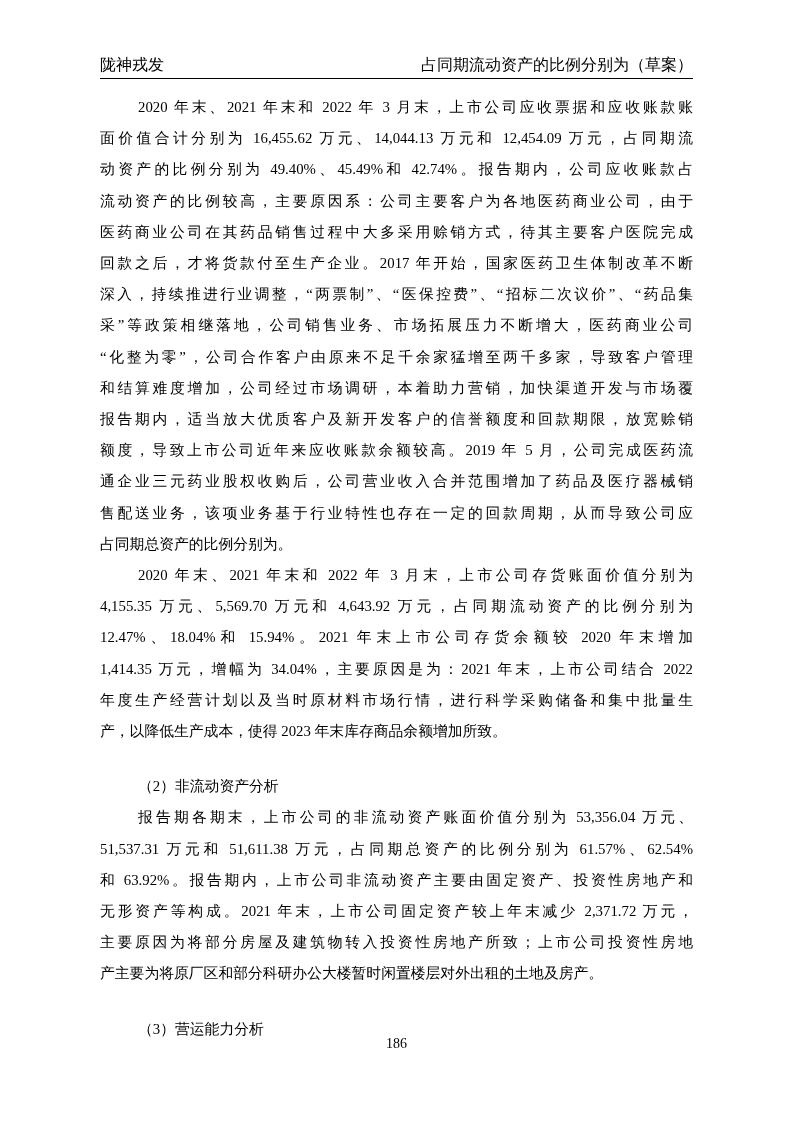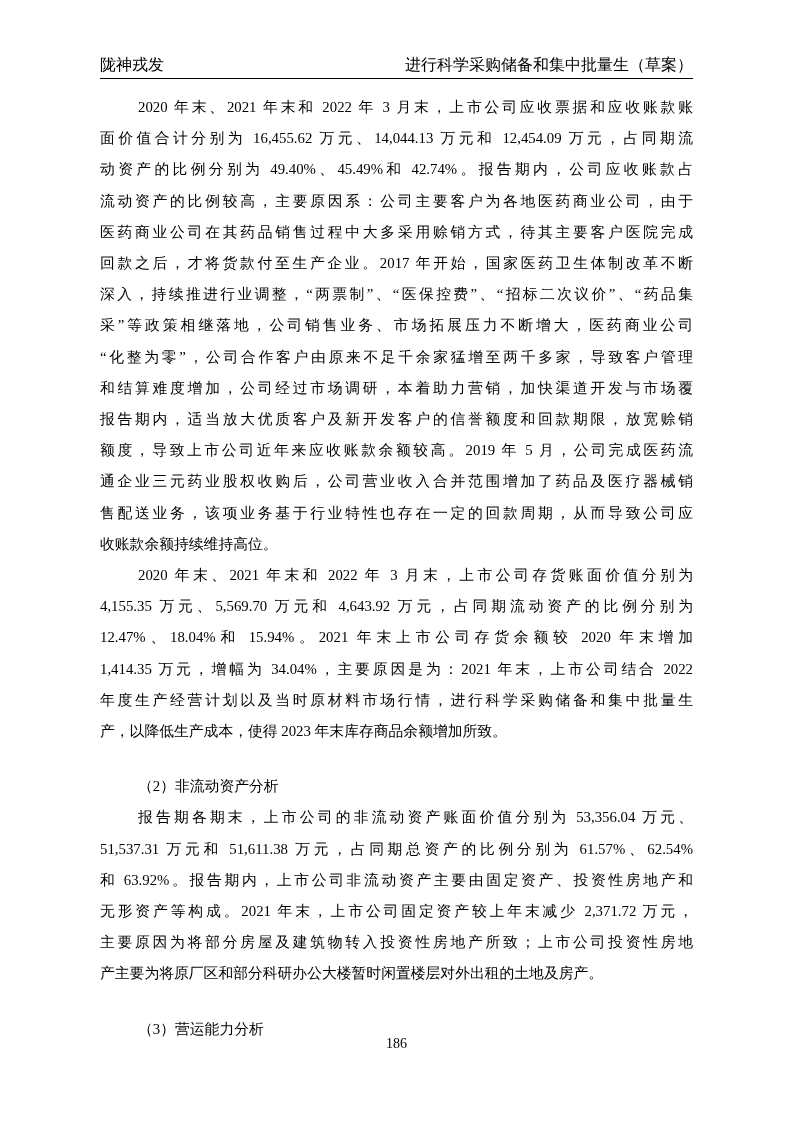--- a/index.html
+++ b/index.html
@@ -66,39 +66,39 @@
     line-height: 16px;
   }
 </style>
 </head>
 <body>
 
 <div class="page">
 
   <div class="page-header">
     <span class="hdr-left">陇神戎发</span>
-    <span class="hdr-right">进行科学采购储备和集中批量生（草案）</span>
+    <span class="hdr-right">占同期流动资产的比例分别为（草案）</span>
   </div>
 
   <div class="doc-body">
       <div class="line first">2020 年末、2021 年末和 2022 年 3 月末，上市公司应收票据和应收账款账</div>
       <div class="line">面价值合计分别为 16,455.62 万元、14,044.13 万元和 12,454.09 万元，占同期流</div>
       <div class="line">动资产的比例分别为 49.40%、45.49%和 42.74%。报告期内，公司应收账款占</div>
       <div class="line">流动资产的比例较高，主要原因系：公司主要客户为各地医药商业公司，由于</div>
       <div class="line">医药商业公司在其药品销售过程中大多采用赊销方式，待其主要客户医院完成</div>
       <div class="line">回款之后，才将货款付至生产企业。2017 年开始，国家医药卫生体制改革不断</div>
       <div class="line">深入，持续推进行业调整，“两票制”、“医保控费”、“招标二次议价”、“药品集</div>
       <div class="line">采”等政策相继落地，公司销售业务、市场拓展压力不断增大，医药商业公司</div>
       <div class="line">“化整为零”，公司合作客户由原来不足千余家猛增至两千多家，导致客户管理</div>
       <div class="line">和结算难度增加，公司经过市场调研，本着助力营销，加快渠道开发与市场覆</div>
       <div class="line">报告期内，适当放大优质客户及新开发客户的信誉额度和回款期限，放宽赊销</div>
       <div class="line">额度，导致上市公司近年来应收账款余额较高。2019 年 5 月，公司完成医药流</div>
       <div class="line">通企业三元药业股权收购后，公司营业收入合并范围增加了药品及医疗器械销</div>
       <div class="line">售配送业务，该项业务基于行业特性也存在一定的回款周期，从而导致公司应</div>
-      <div class="line last">收账款余额持续维持高位。</div>
+      <div class="line last">占同期总资产的比例分别为。</div>
       <div class="line first">2020 年末、2021 年末和 2022 年 3 月末，上市公司存货账面价值分别为</div>
       <div class="line">4,155.35 万元、5,569.70 万元和 4,643.92 万元，占同期流动资产的比例分别为</div>
       <div class="line">12.47%、18.04%和 15.94%。2021 年末上市公司存货余额较 2020 年末增加</div>
       <div class="line">1,414.35 万元，增幅为 34.04%，主要原因是为：2021 年末，上市公司结合 2022</div>
       <div class="line">年度生产经营计划以及当时原材料市场行情，进行科学采购储备和集中批量生</div>
       <div class="line last">产，以降低生产成本，使得 2023 年末库存商品余额增加所致。</div>
       <div class="heading">（2）非流动资产分析</div>
       <div class="line first">报告期各期末，上市公司的非流动资产账面价值分别为 53,356.04 万元、</div>
       <div class="line">51,537.31 万元和 51,611.38 万元，占同期总资产的比例分别为 61.57%、62.54%</div>
       <div class="line">和 63.92%。报告期内，上市公司非流动资产主要由固定资产、投资性房地产和</div>

